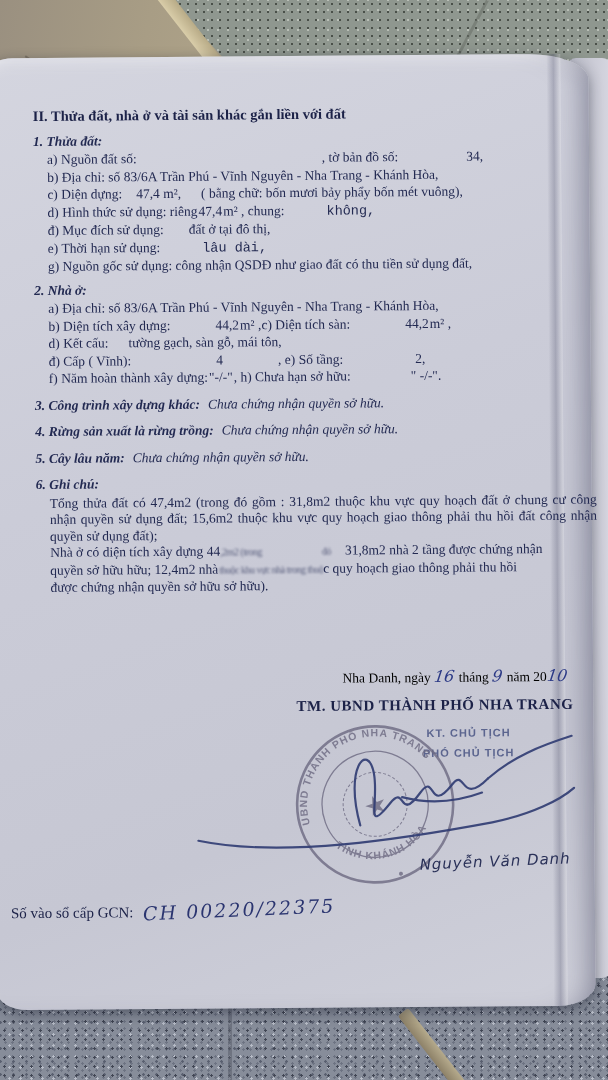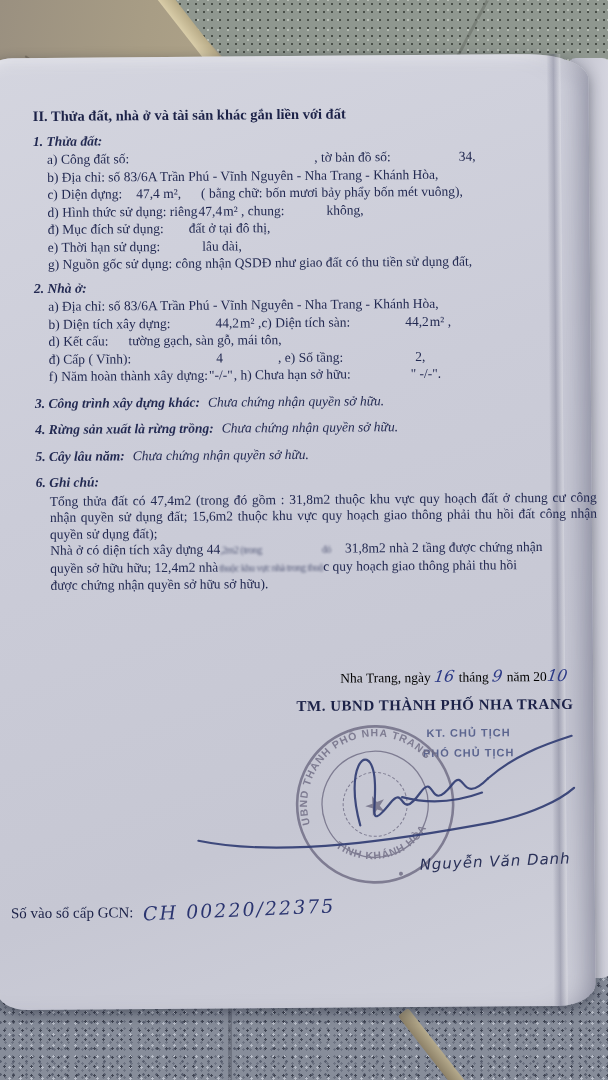--- a/index.html
+++ b/index.html
@@ -56,21 +56,21 @@
        font-size:13.5px;line-height:16.5px;}
   .title{font-weight:bold;font-size:14.5px;color:#1c2248;margin:0 0 9px 0;}
   .sec-head{font-weight:bold;font-style:italic;margin:7px 0 2px 0;}
   .ln{margin:0 0 1px 14px;white-space:nowrap;}
   .one{margin:10px 0 0 0;}
   .one .lbl{font-weight:bold;font-style:italic;}
   .one .val{font-style:italic;margin-left:8px;}
   .para{margin:2px 0 0 14px;width:547px;text-align:justify;}
   .gline{margin:0 0 0 14px;white-space:nowrap;}
   .g8{margin-left:1px;}.g14{margin-left:14px;}.g20{margin-left:20px;}
-  .g25{margin-left:25px;text-align:right;}.g40{}.g42{margin-left:42px;}
+  .g25{margin-left:25px;text-align:right;}.g40{}.g42{margin-left:42px;font-family:Liberation Mono, monospace;}
   .g45{margin-left:45px;}.g55{margin-left:55px;}.g60{margin-left:60px;}.g72{margin-left:72px;}.g85{margin-left:85px;}
   .g100{margin-left:68px;}.g185{margin-left:185px;text-align:center;}
   .smudge{filter:blur(1.2px);opacity:.7;font-size:10px;letter-spacing:-.5px;}
 
   
   .date-line{position:absolute;right:26px;top:612px;white-space:nowrap;font-size:13.5px;}
   .hand{font-family:"DejaVu Serif",serif;font-style:italic;color:#2c3a86;
         font-size:16px;transform:skewX(-8deg);display:inline-block;}
   .committee{position:absolute;right:20px;top:642px;font-weight:bold;
         font-size:15px;letter-spacing:.5px;color:#1c2248;}
@@ -102,21 +102,21 @@
 
 <div class="paper">
   <div class="crease"></div>
 
   <div class="doc">
 
     <p class="title">II. Thửa đất, nhà ở và tài sản khác gắn liền với đất</p>
 
     <p class="sec-head">1. Thửa đất:</p>
     <p class="ln">
-      <span>a) Công đất số:</span><span class="g185">, tờ bản đồ số:</span><span class="g100">34,</span>
+      <span>a) Nguồn đất số:</span><span class="g185">, tờ bản đồ số:</span><span class="g100">34,</span>
     </p>
     <p class="ln">b) Địa chỉ: số 83/6A Trần Phú - Vĩnh Nguyên - Nha Trang - Khánh Hòa,</p>
     <p class="ln">
       <span>c) Diện dựng:</span><span class="g14">47,4 m²,</span><span class="g20">( bằng chữ: bốn mươi bảy phẩy bốn mét vuông),</span>
     </p>
     <p class="ln">
       <span>d) Hình thức sử dụng: riêng</span><span class="g8">47,4</span><span class="g8">m² , chung:</span><span class="g42">không,</span>
     </p>
     <p class="ln">
       <span>đ) Mục đích sử dụng:</span><span class="g25">đất ở tại đô thị,</span>
@@ -156,21 +156,21 @@
     <p class="gline">
       <span>Nhà ở có diện tích xây dựng 44</span><span class="smudge">,2m2 (trong</span><span class="smudge g60">đó</span><span class="g14">31,8m2 nhà 2 tầng được chứng nhận</span>
     </p>
     <p class="gline">
       <span>quyền sở hữu hữu; 12,4m2 nhà</span><span class="smudge g8">thuộc khu vực nhà trong thuộ</span><span>c quy hoạch giao thông phải thu hồi</span>
     </p>
     <p class="gline">được chứng nhận quyền sở hữu sở hữu).</p>
   </div>
 
   <div class="date-line">
-    <span>Nha Trang, ngày</span>
+    <span>Nha Danh, ngày</span>
     <span class="hand">16</span>
     <span class="g8">tháng</span>
     <span class="hand">9</span>
     <span class="g8">năm 20</span><span class="hand">10</span>
   </div>
 
   <div class="committee">TM. UBND THÀNH PHỐ NHA TRANG</div>
   <div class="kt-block">
     <div>KT. CHỦ TỊCH</div>
     <div>PHÓ CHỦ TỊCH</div>

